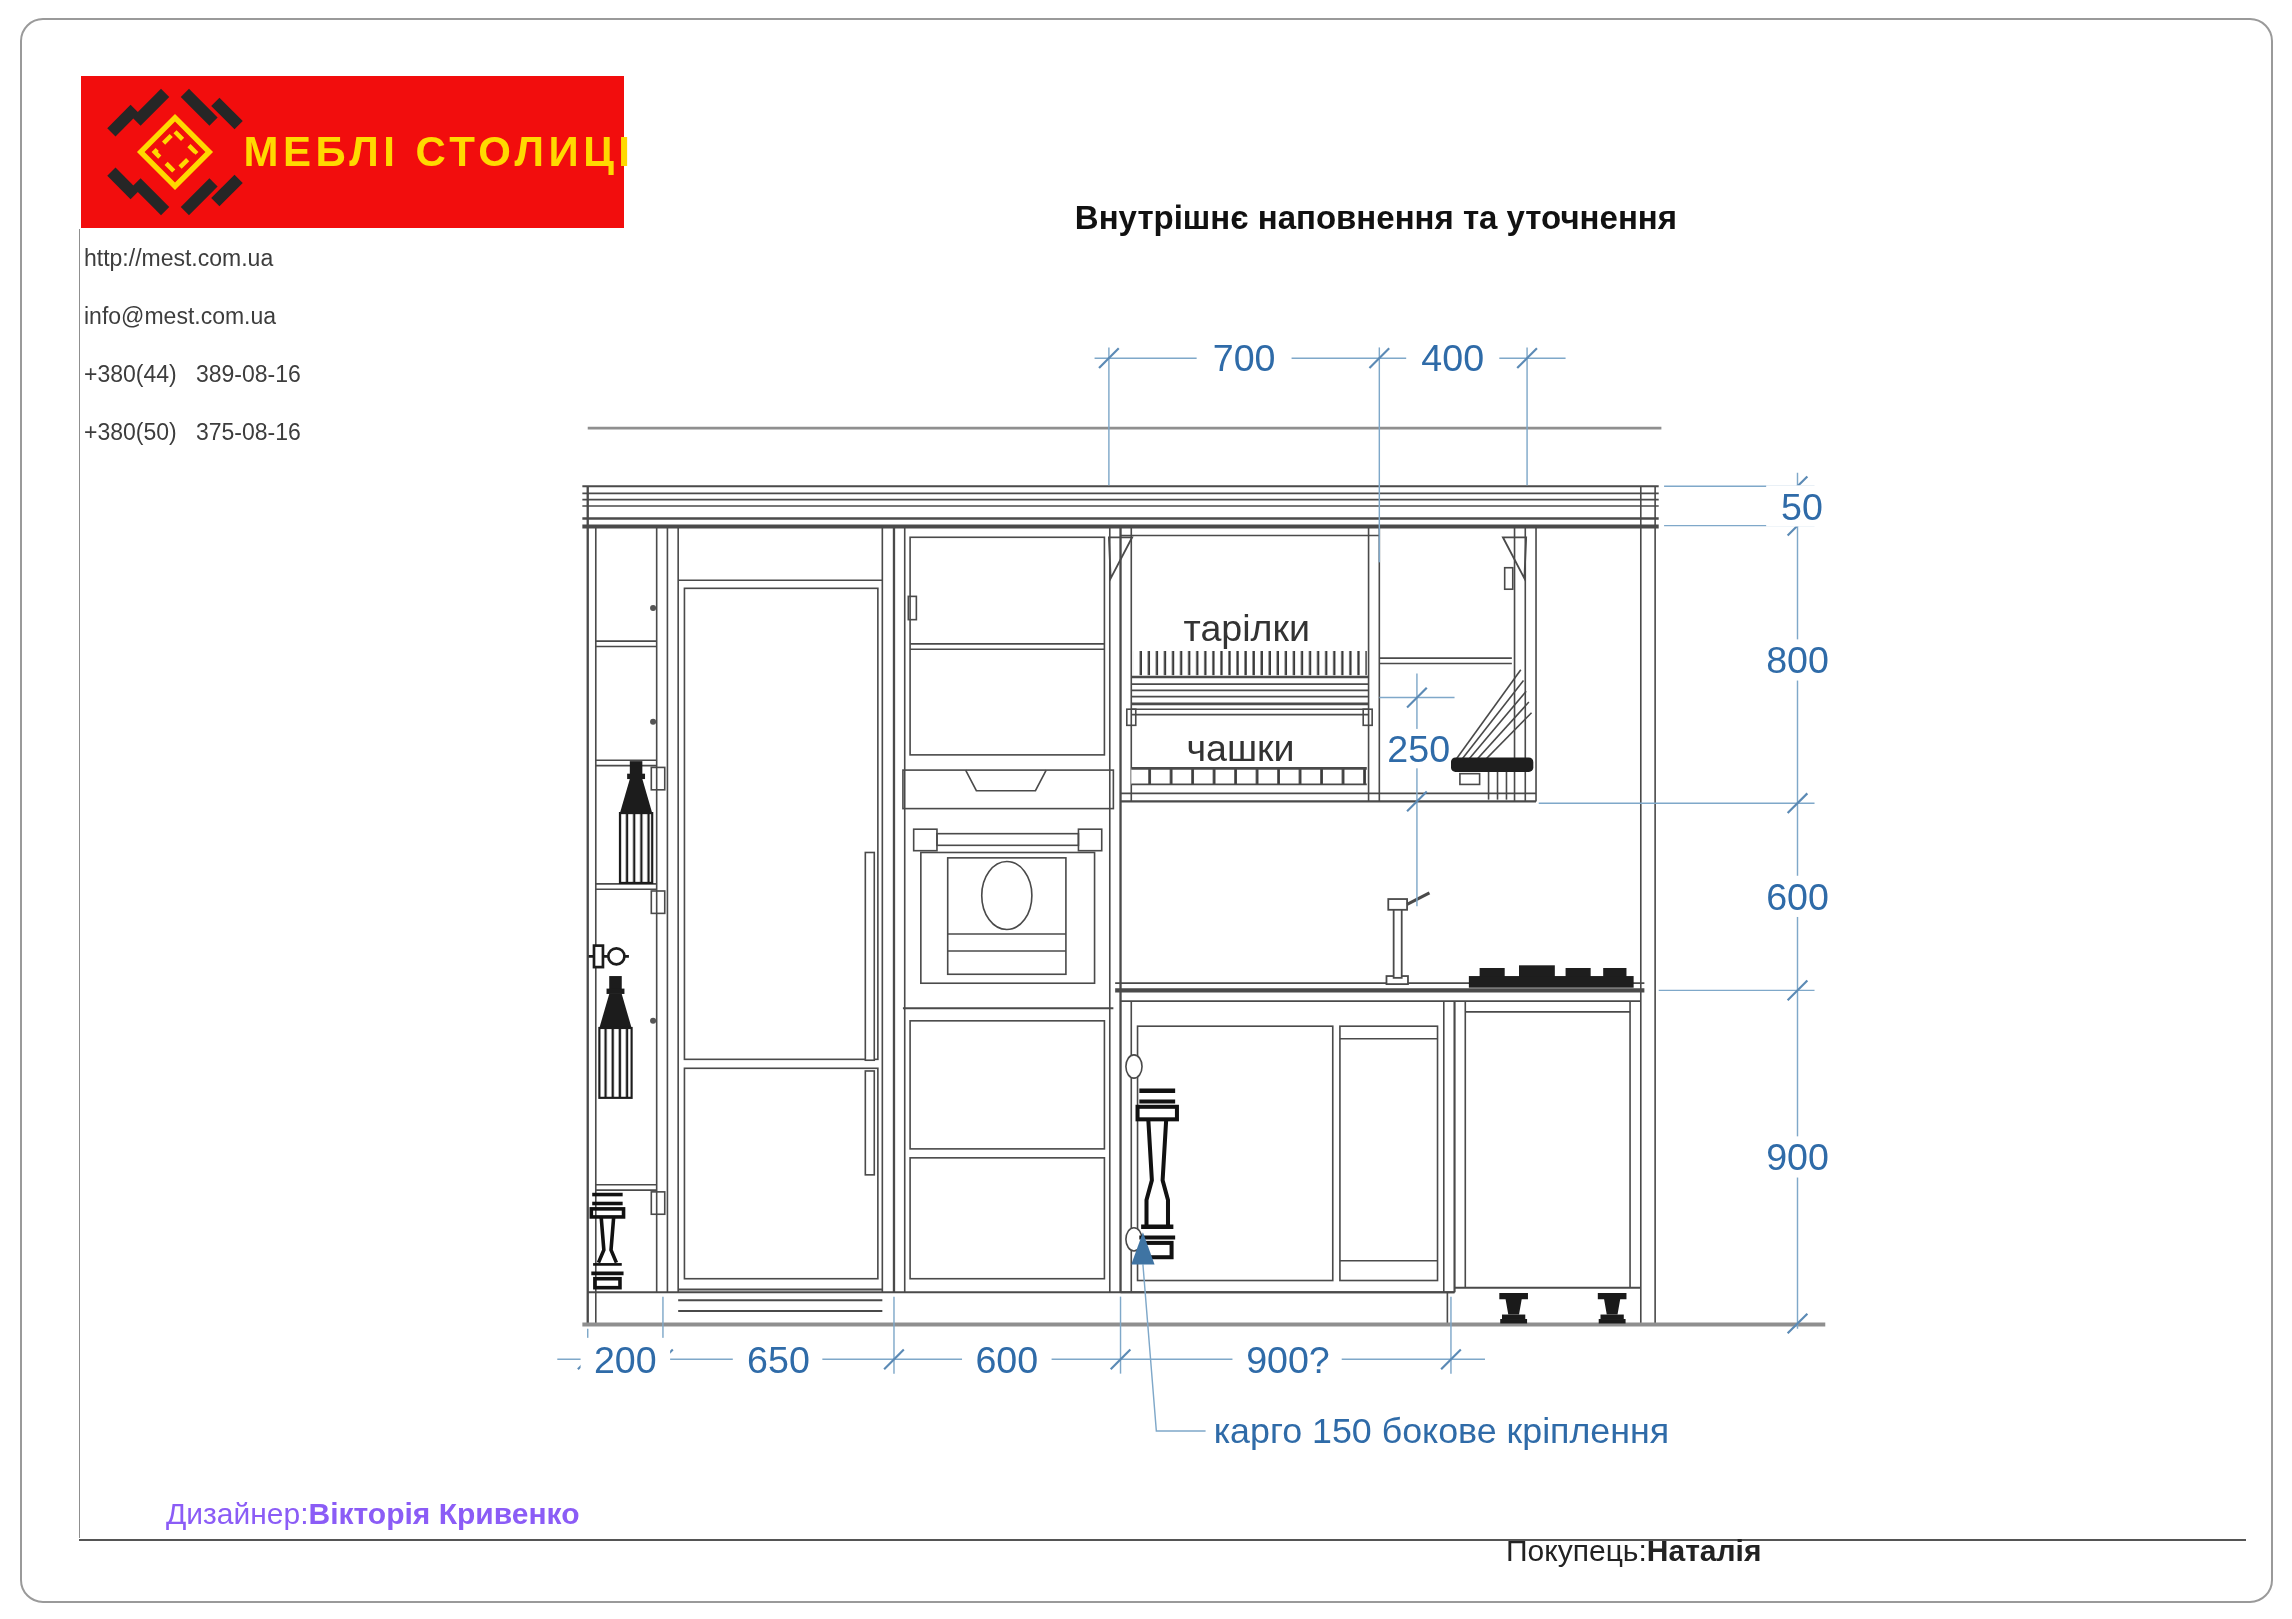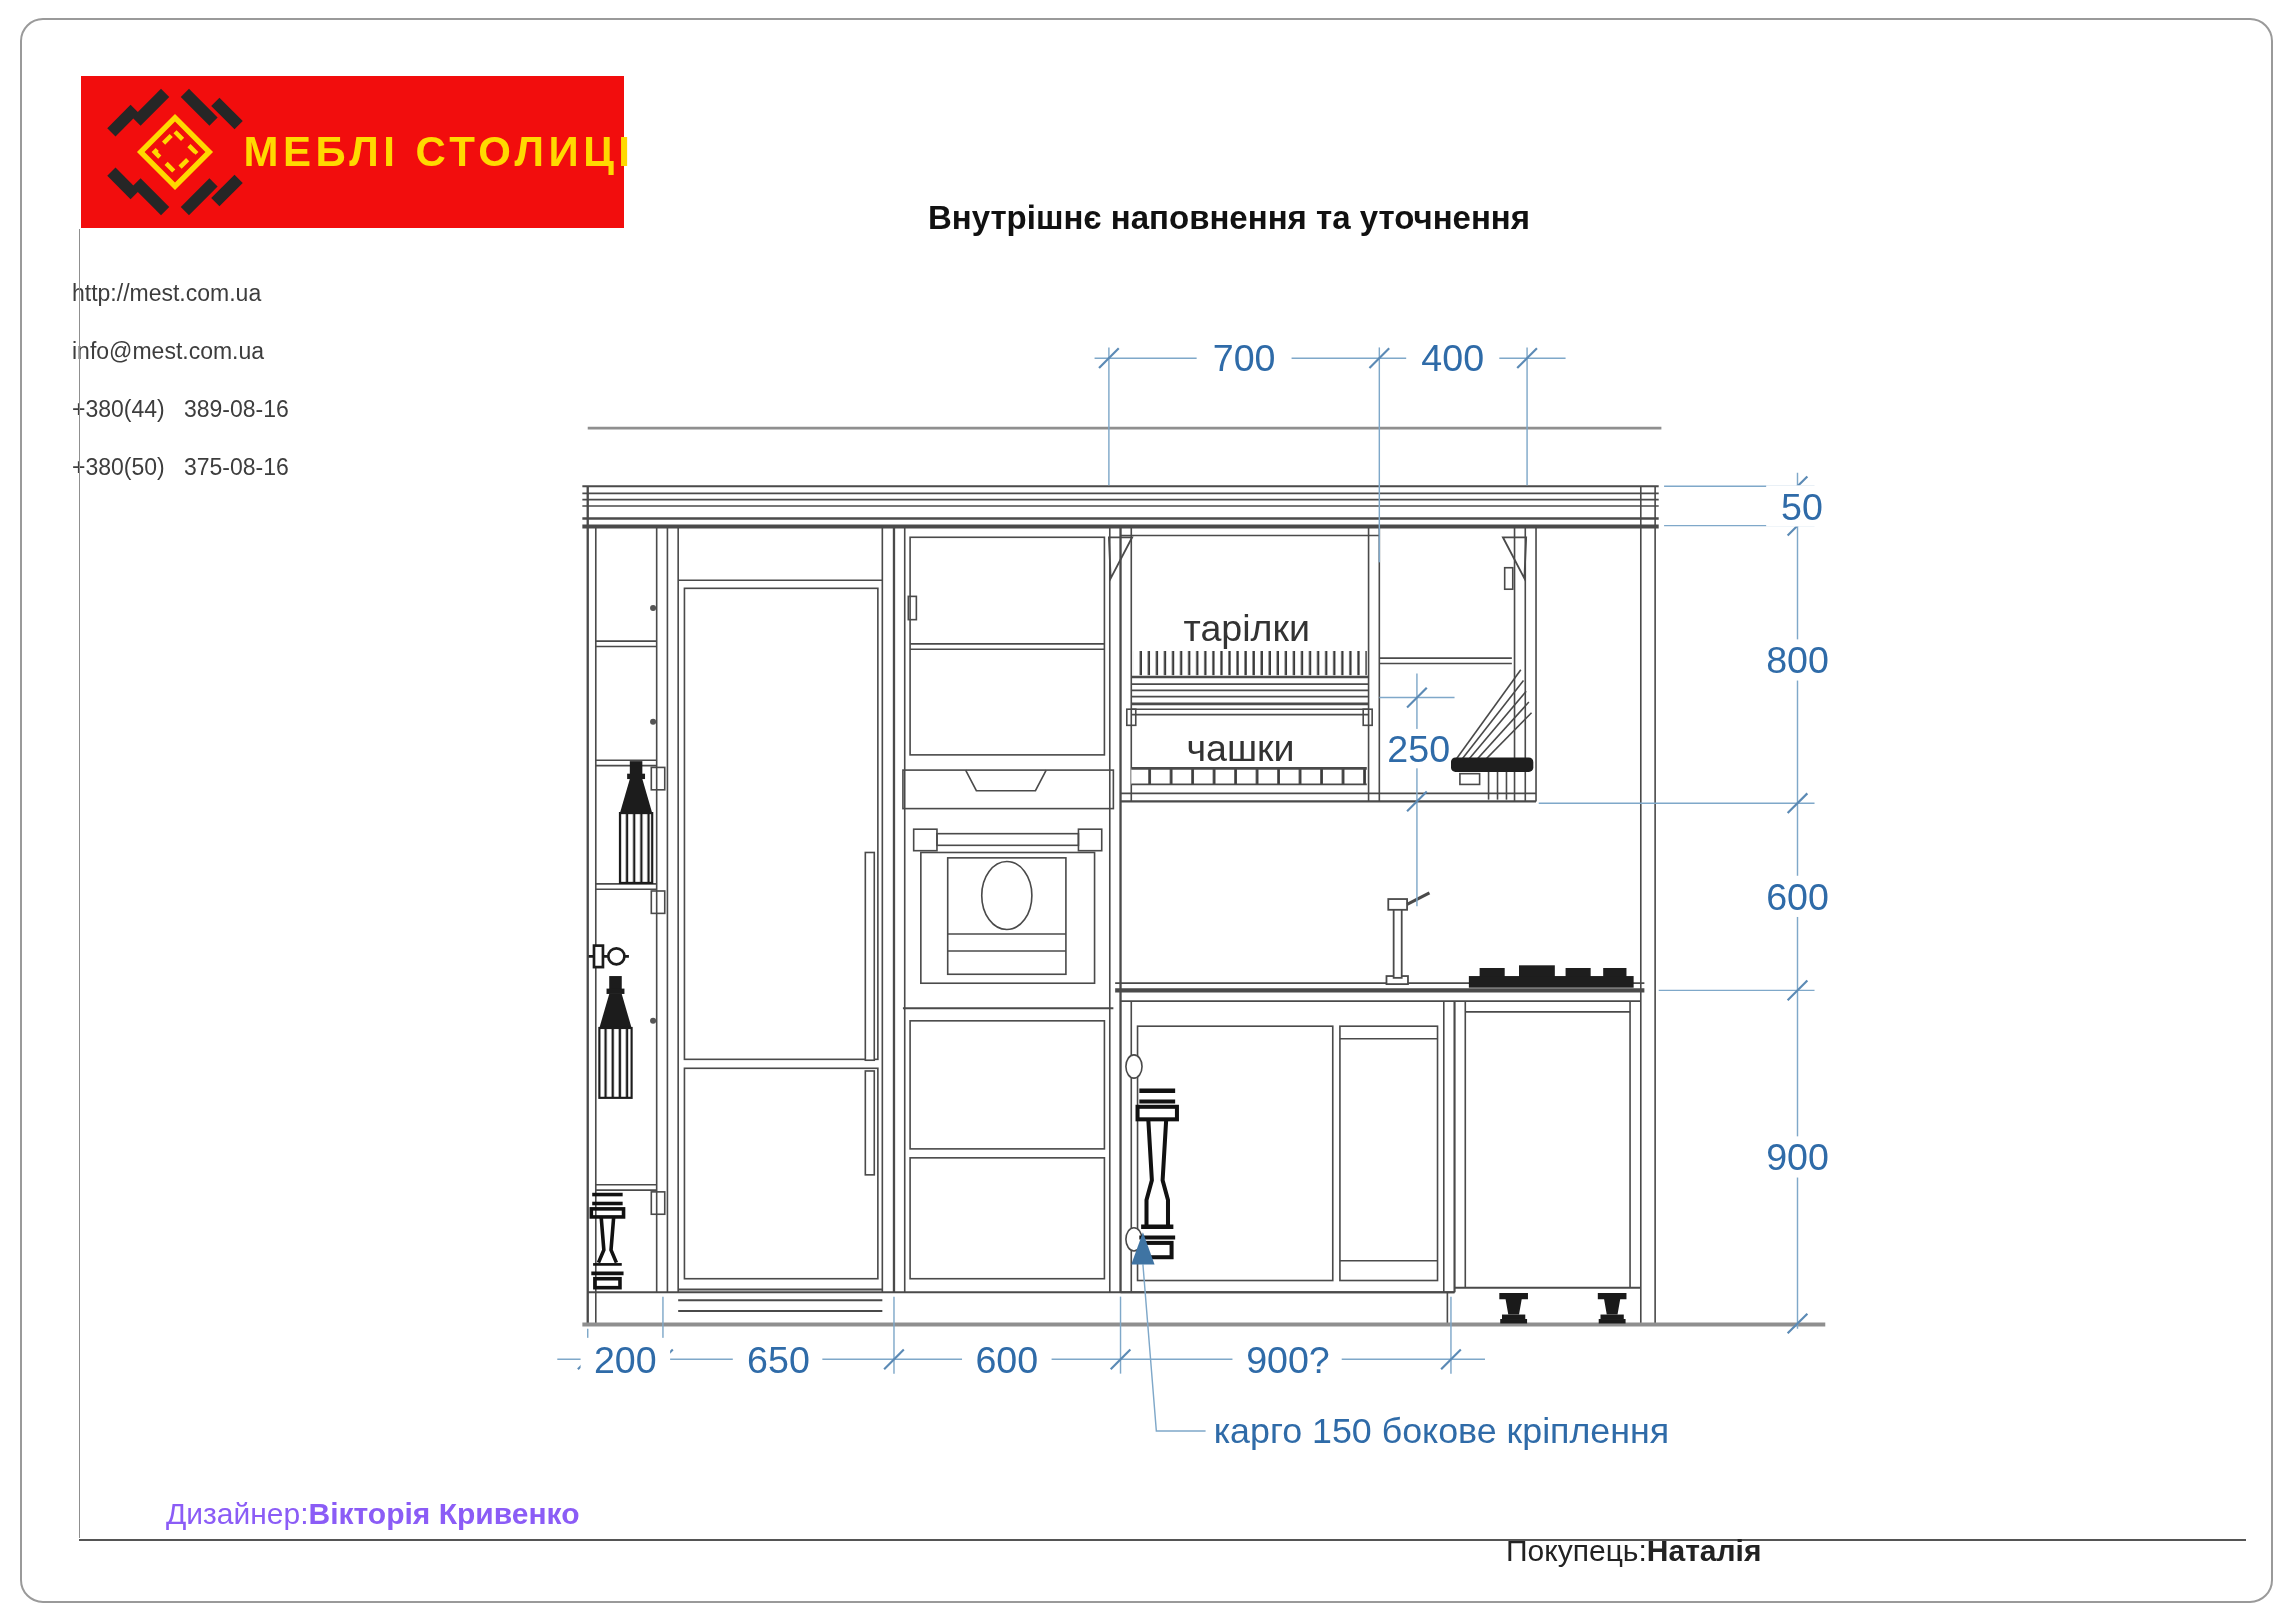--- a/index.html
+++ b/index.html
@@ -3,23 +3,23 @@
 <meta charset="utf-8">
 <style>
   html,body{margin:0;padding:0;background:#ffffff;}
   body{width:2293px;height:1619px;position:relative;font-family:"Liberation Sans",sans-serif;overflow:hidden;}
   .page-border{position:absolute;left:19.7px;top:18px;right:19.7px;bottom:16px;border:2.2px solid #9a9a9a;border-radius:23px;}
   
   .logo-box{position:absolute;left:81px;top:76px;width:543px;height:152px;background:#f20d0d;}
   .logo-mark{position:absolute;left:25px;top:7.2px;width:138px;height:138px;}
   .logo-text{position:absolute;left:179px;top:0;width:358px;height:152px;display:flex;align-items:center;justify-content:center;
              color:#ffd900;font-weight:bold;font-size:42px;letter-spacing:4.5px;white-space:nowrap;}
-  .contacts{position:absolute;left:72px;top:244px;font-size:23px;color:#3d3d3d;line-height:29px;white-space:pre;margin-top:35px;}
+  .contacts{position:absolute;left:84px;top:244px;font-size:23px;color:#3d3d3d;line-height:29px;white-space:pre;}
   .frame-left{position:absolute;left:79px;top:229px;width:0;height:1309px;border-left:1.8px solid #8f8f8f;}
-  .main-title{position:absolute;left:781px;top:199px;width:896px;text-align:center;font-size:33px;font-weight:bold;color:#111;}
+  .main-title{position:absolute;left:781px;top:199px;width:896px;text-align:right;font-size:33px;font-weight:bold;color:#111;}
   
   .footer-line{position:absolute;left:79px;top:1539px;width:2167px;border-top:2.7px solid #555;}
   .footer-designer{position:absolute;left:166px;top:1497px;font-size:30px;color:#8b5cf6;}
   .footer-customer{position:absolute;left:1506px;top:1497px;font-size:30px;color:#222;margin-top:37px;}
   .footer-designer b,.footer-customer b{font-weight:bold;}
   svg text{font-family:"Liberation Sans",sans-serif;}
   .dimtxt{fill:#2f6ba8;font-size:42px;}
   .lbltxt{fill:#333;font-size:42px;}
   .cargotxt{fill:#2f6ba8;font-size:40px;}
 </style>

